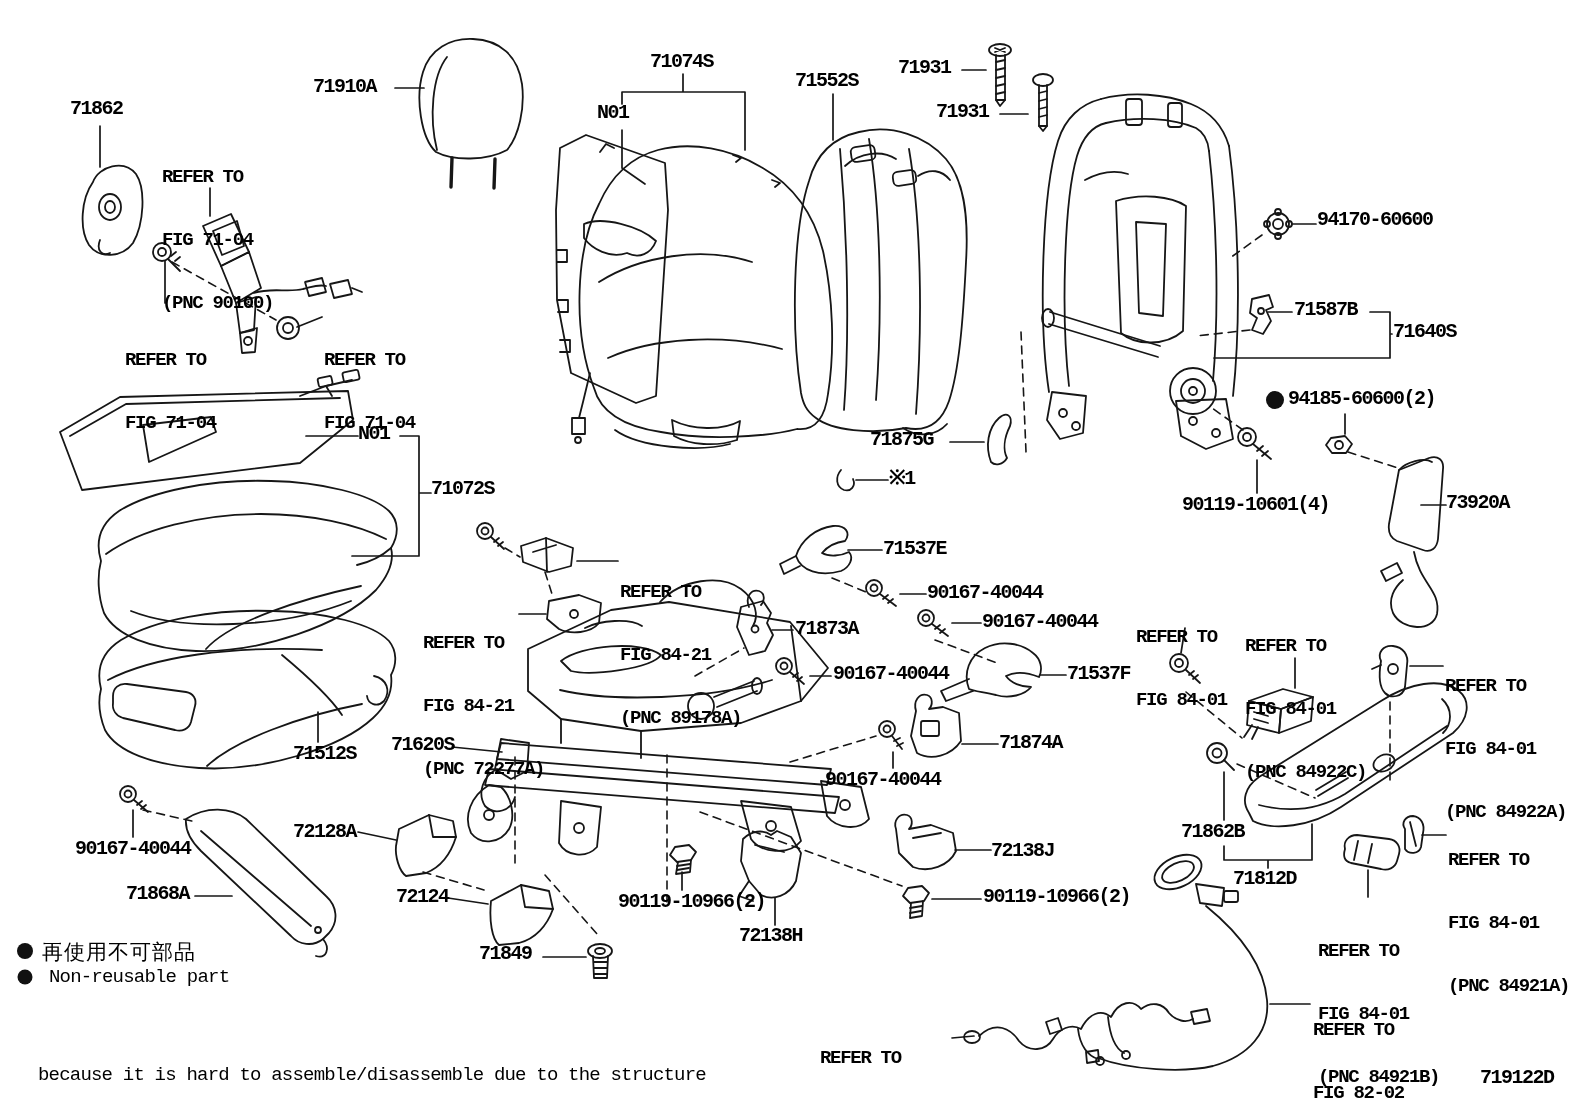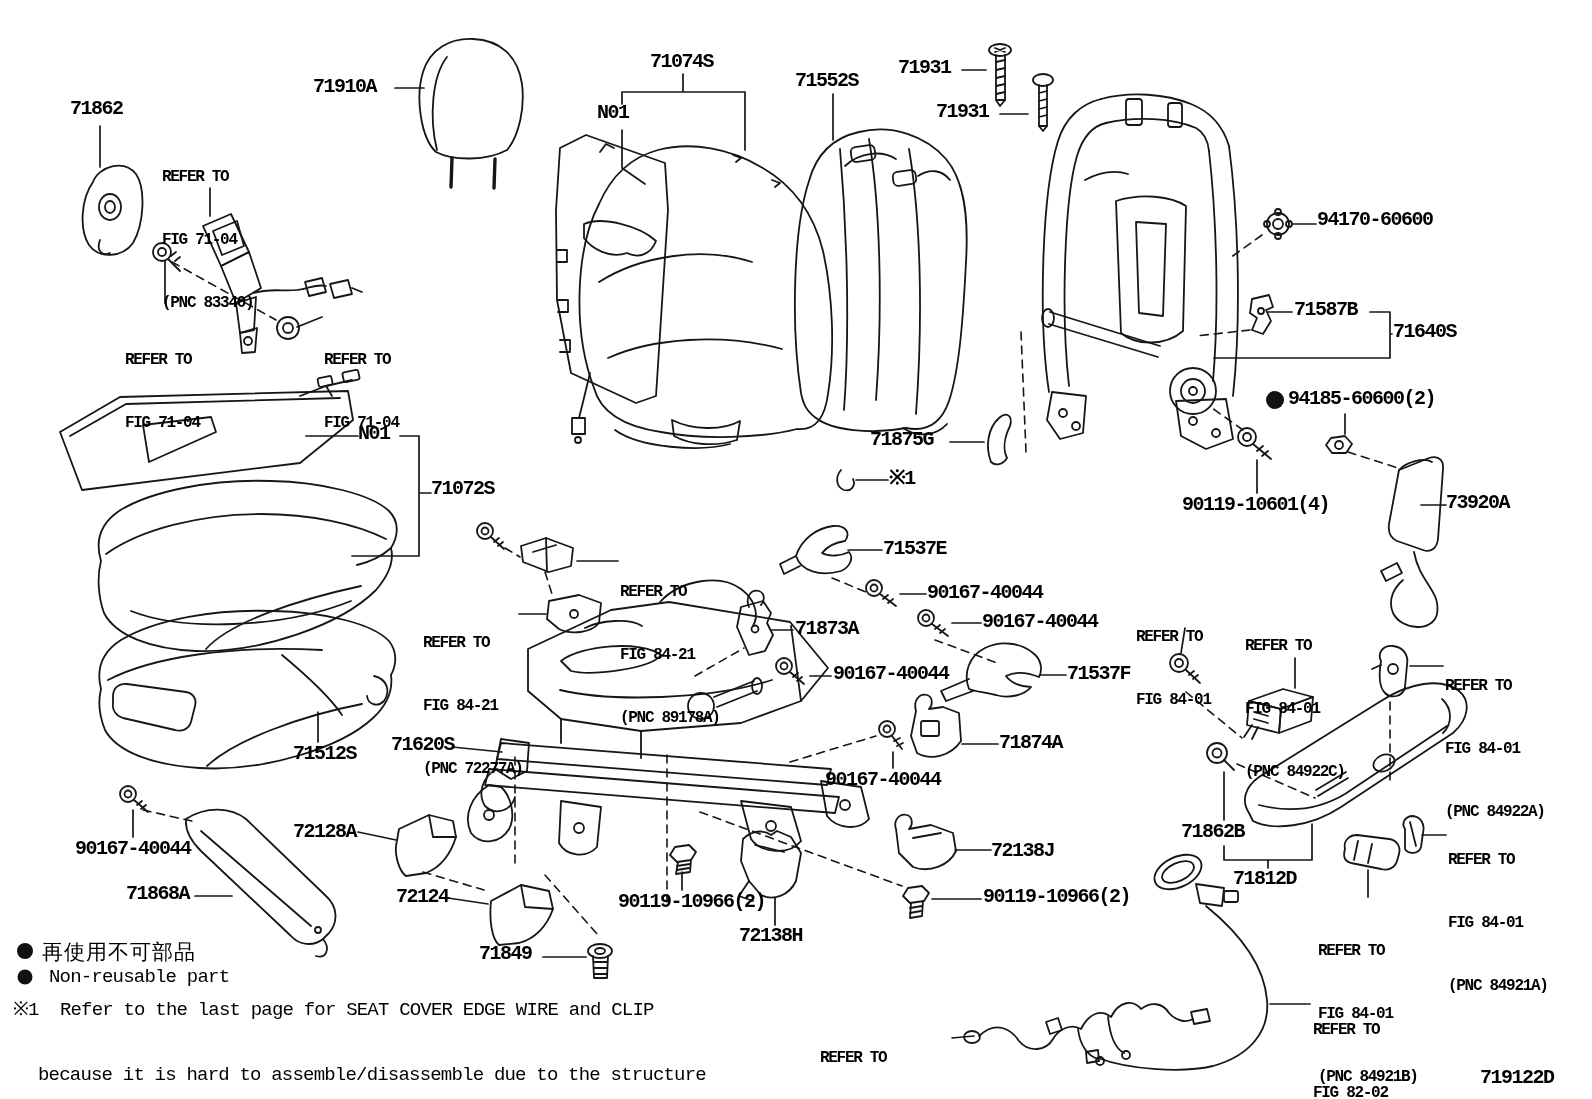--- a/index.html
+++ b/index.html
@@ -7,21 +7,21 @@
          font-family:"Liberation Mono",monospace;color:#000}
   .art{position:absolute;left:0;top:0}
   .art path,.art circle,.art ellipse,.art rect{fill:none;stroke:#161616;stroke-width:1.8;
          stroke-linecap:round;stroke-linejoin:round}
   .art .ld{stroke-width:1.7}
   .art .dsh{stroke-width:1.6;stroke-dasharray:8 6}
   .art .fill{fill:#111;stroke:none}
   .art .thick{stroke-width:3.4}
   .pl{position:absolute;font-weight:700;font-size:20px;line-height:20px;letter-spacing:-1.5px;
       white-space:pre}
-  .rf{position:absolute;font-weight:700;font-size:16px;line-height:21px;letter-spacing:-1.3px;
+  .rf{position:absolute;font-weight:700;font-size:19px;line-height:21px;letter-spacing:-1.3px;
       white-space:pre}
   .nt{position:absolute;font-weight:400;font-size:19px;line-height:22px;letter-spacing:-0.8px;
       white-space:pre}
   .jp{position:absolute;font-weight:400;font-size:21px;line-height:24px;letter-spacing:1px;
       font-family:"DejaVu Sans","Liberation Sans",sans-serif;white-space:pre}
 </style>
 </head>
 <body>
 
 <div class="stage">
@@ -446,21 +446,21 @@
 <div class="pl" style="left:739px;top:926px">72138H</div>
 <div class="pl" style="left:991px;top:841px">72138J</div>
 <div class="pl" style="left:983px;top:887px">90119-10966(2)</div>
 <div class="pl" style="left:1181px;top:822px">71862B</div>
 <div class="pl" style="left:1233px;top:869px">71812D</div>
 <div class="pl" style="left:1480px;top:1068px">719122D</div>
 
 <div class="rf" style="left:162px;top:125px">
   <div>REFER TO</div>
   <div>FIG 71-04</div>
-  <div>(PNC 83340)</div>
+  <div>(PNC 90100)</div>
 </div>
 <div class="rf" style="left:125px;top:308px">
   <div>REFER TO</div>
   <div>FIG 71-04</div>
 </div>
 <div class="rf" style="left:324px;top:308px">
   <div>REFER TO</div>
   <div>FIG 71-04</div>
 </div>
 <div class="rf" style="left:620px;top:540px">
@@ -503,16 +503,15 @@
   
 </div>
 <div class="rf" style="left:1313px;top:978px">
   <div>REFER TO</div>
   <div>FIG 82-02</div>
   
 </div>
 
 <div class="jp" style="left:42px;top:940px">再使用不可部品</div>
 <div class="nt" style="left:49px;top:966px">Non-reusable part</div>
-<div class="nt" style="left:13px;top:999px">※1  Refer to the last page for SEAT COVER EDGE WIRE and CLIP</div>
 <div class="nt" style="left:38px;top:1064px">because it is hard to assemble/disassemble due to the structure</div>
 
 </div>
 
 </body></html>

